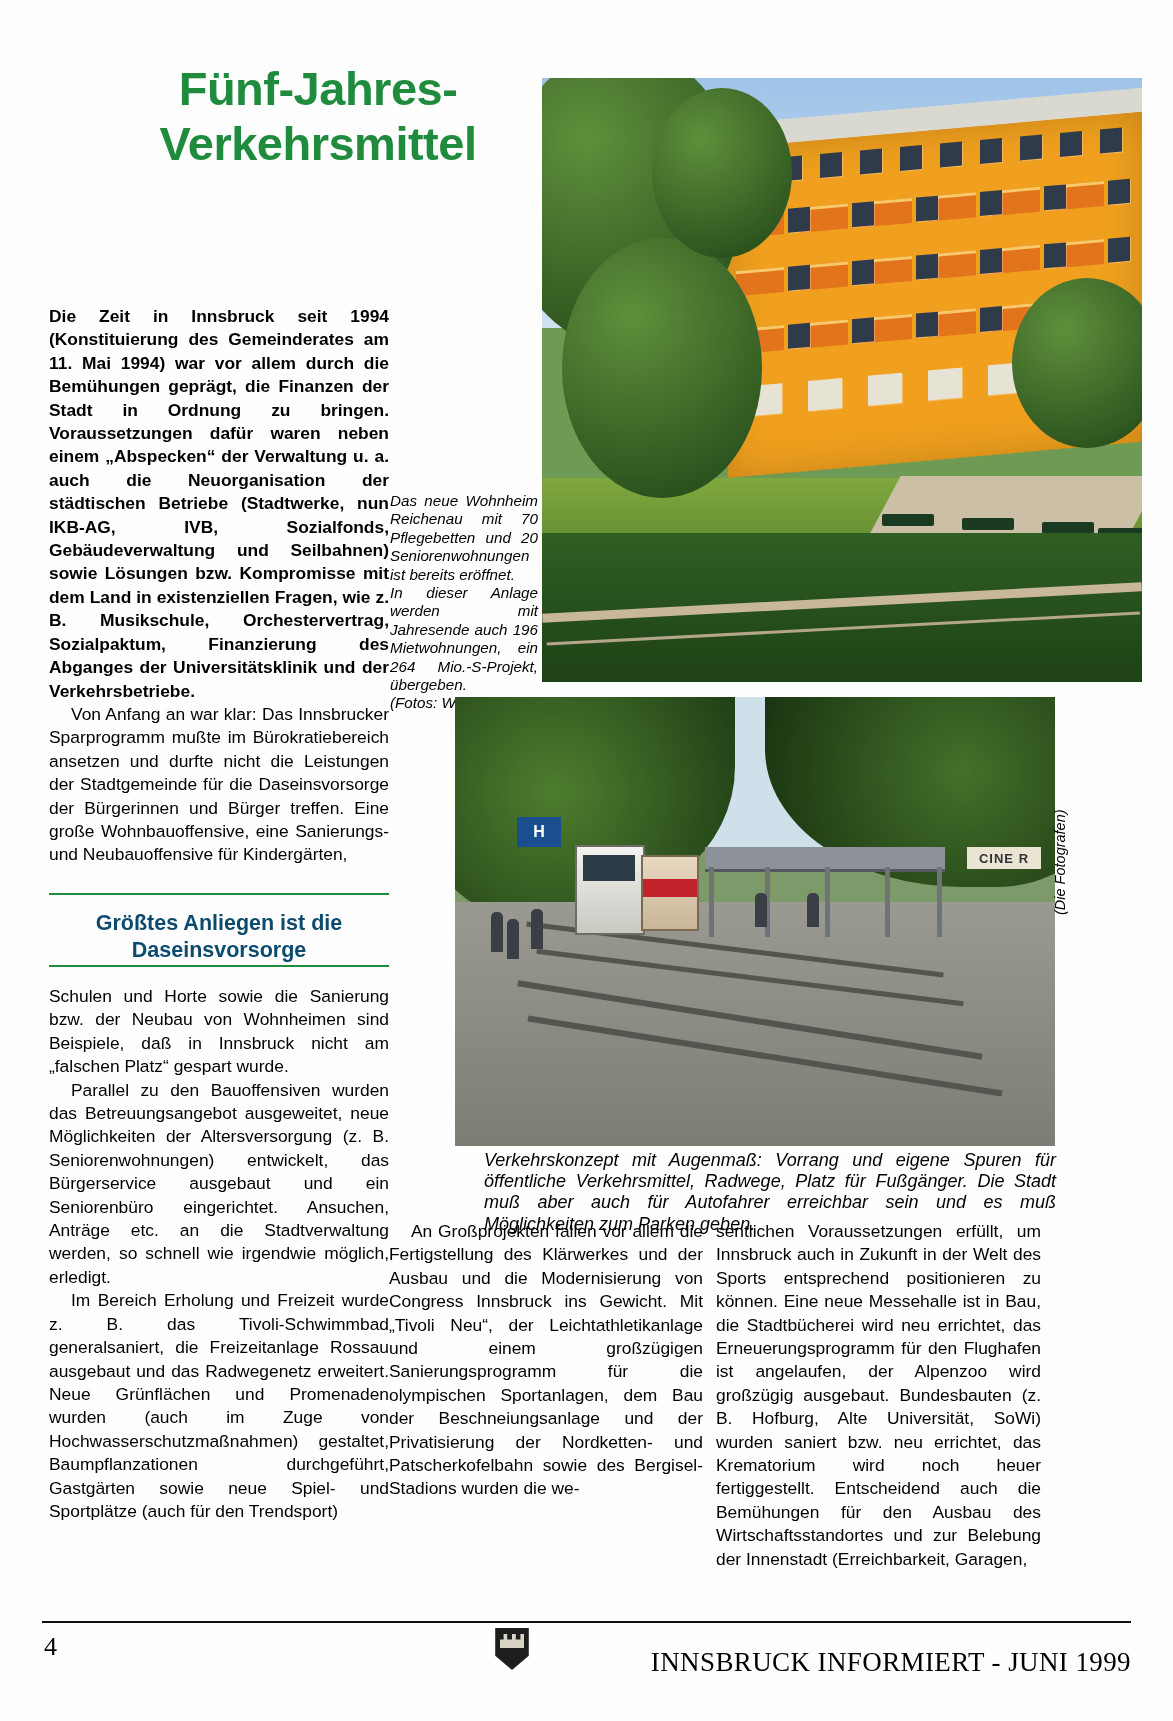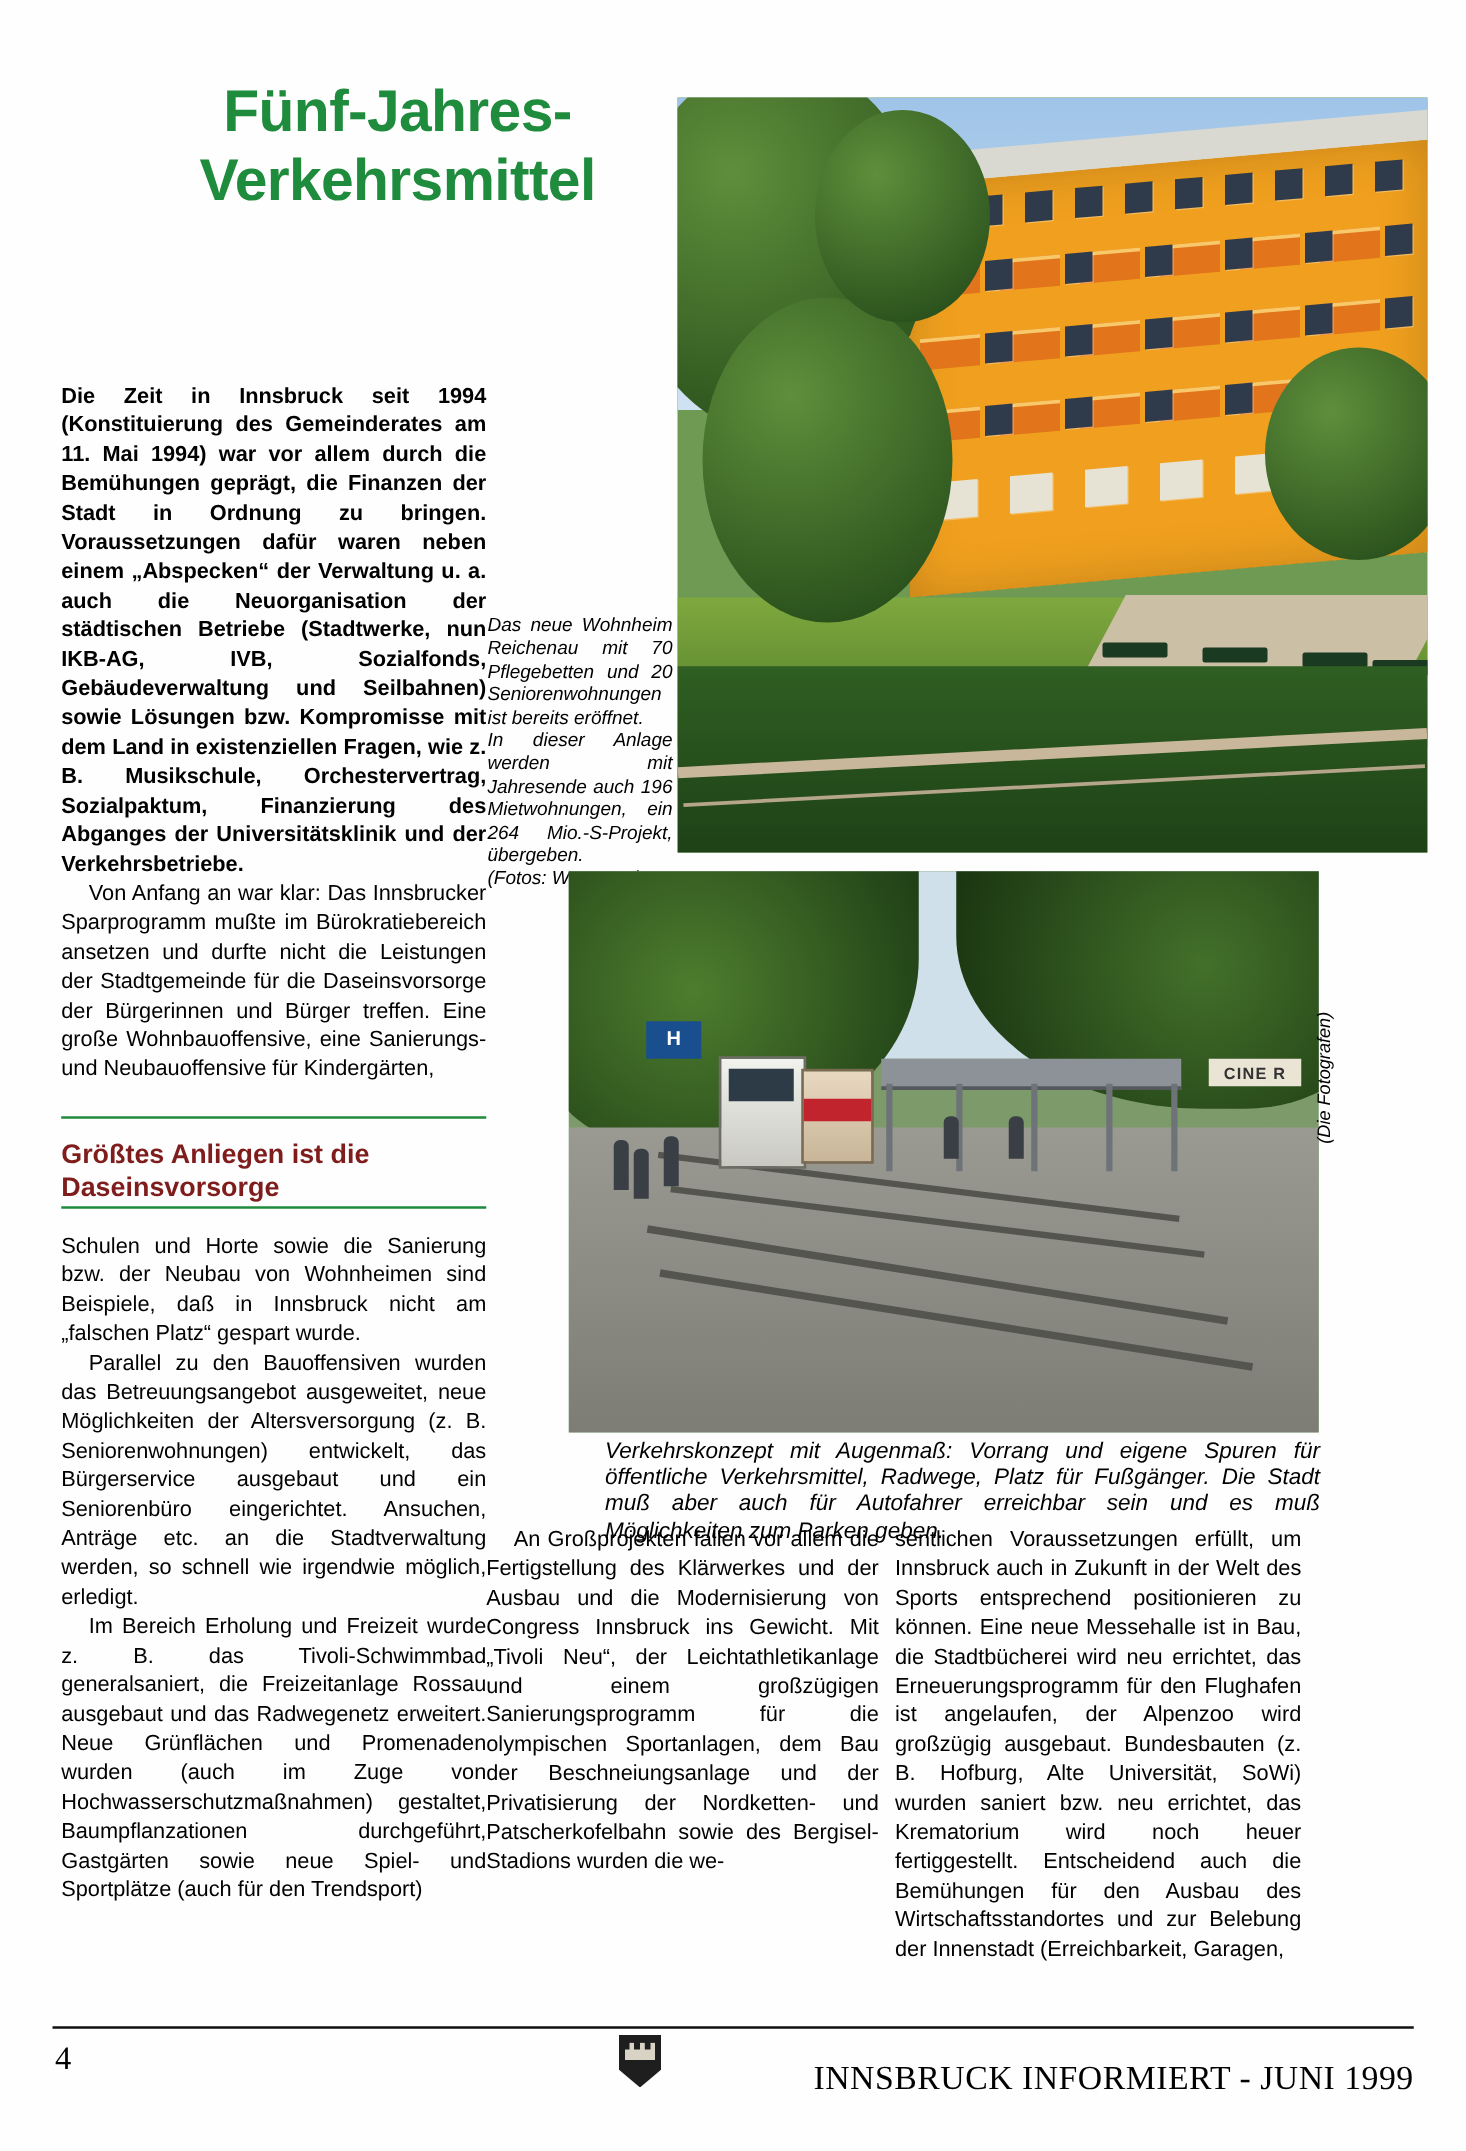--- a/index.html
+++ b/index.html
@@ -51,21 +51,22 @@
   .col-left p { margin: 0; }
   .col-left p.indent { text-indent: 22px; }
   .bold-intro { font-weight: bold; }
 
   
   .section-head {
     position: absolute;
     left: 49px;
     top: 910px;
     width: 340px;
-    color: #7f1d1d;
+    text-align: center;
+    color: #0c4a6e;
     font-weight: bold;
     font-size: 21.5px;
     line-height: 1.25;
   }
   .rule-top {
     position: absolute;
     left: 49px;
     top: 893px;
     width: 340px;
     height: 2px;

